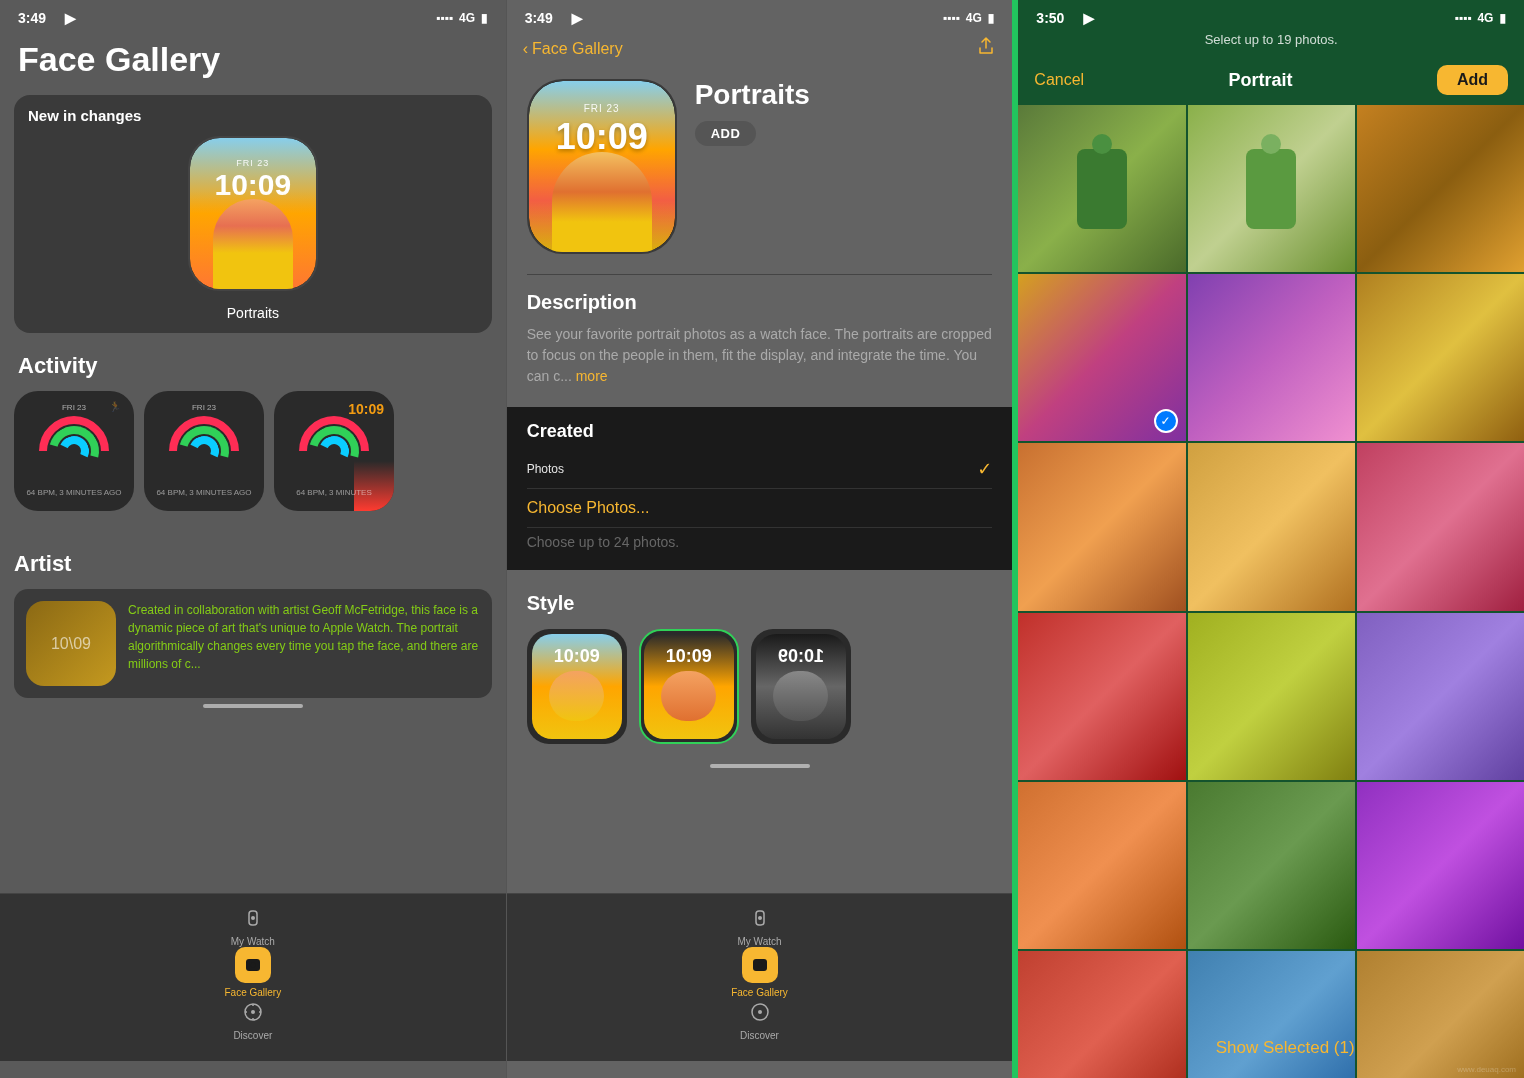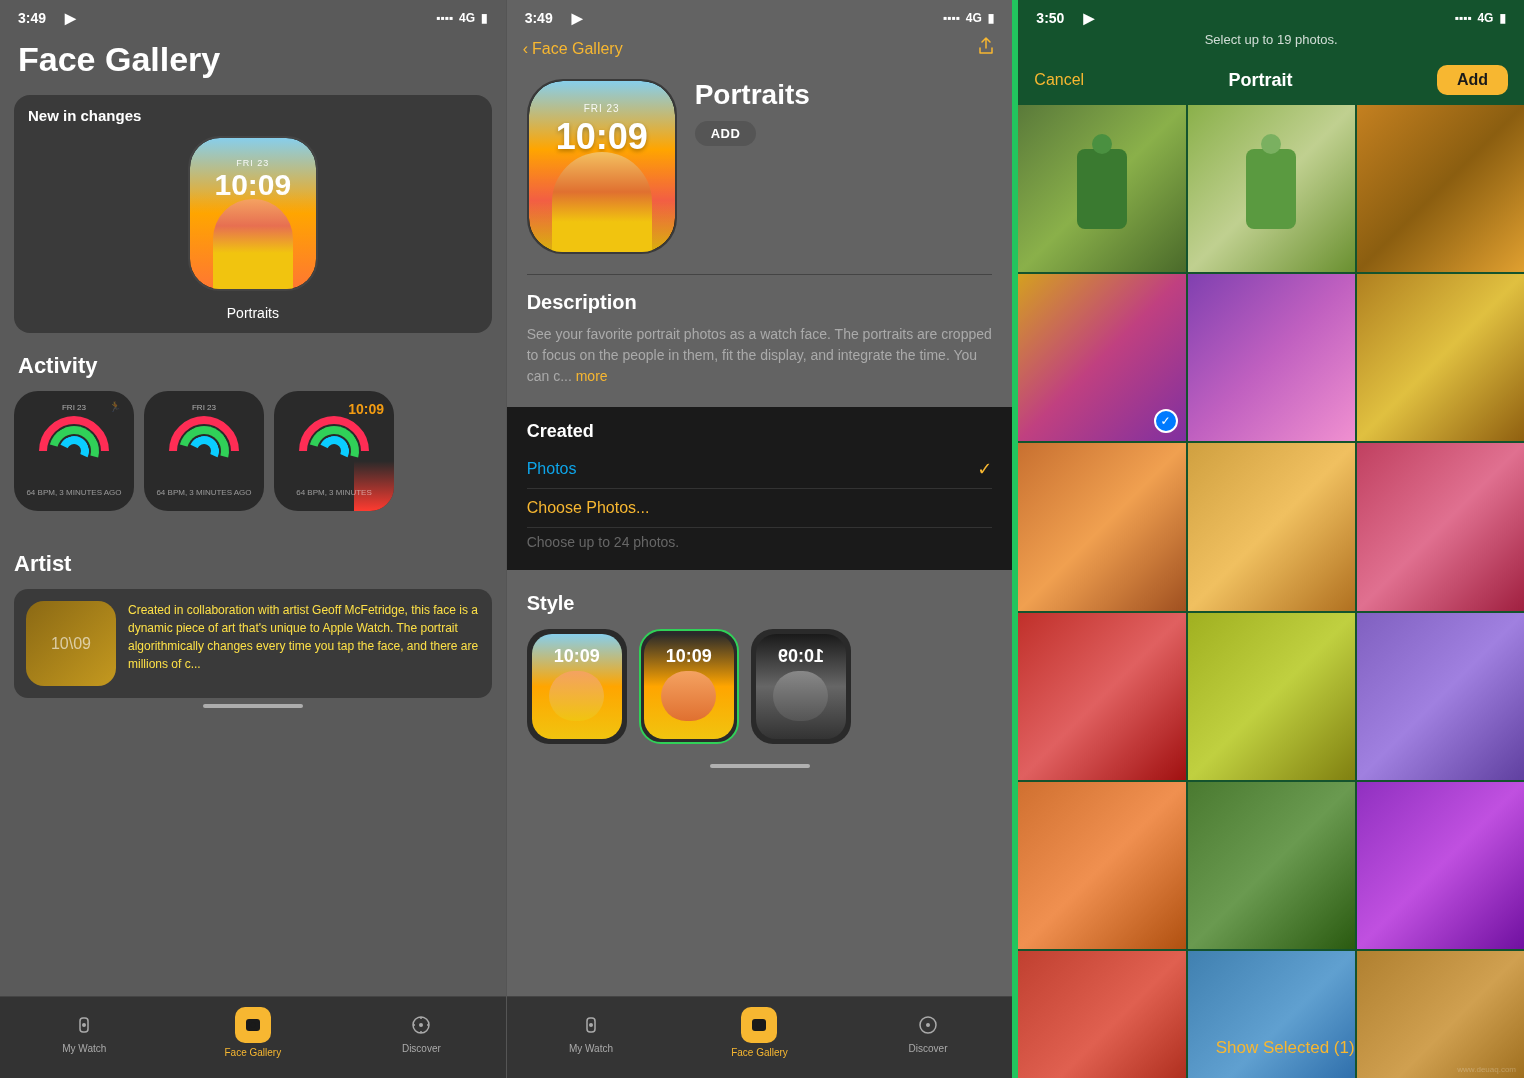--- a/index.html
+++ b/index.html
@@ -195,29 +195,30 @@
       position: absolute;
       top: 10px;
       right: 12px;
       color: rgba(255,255,255,0.4);
       font-size: 10px;
     }
 
     
     .bottom-nav {
       position: absolute;
-      bottom: 0;
+      bottom: 17px;
       left: 0;
       right: 0;
       background: rgba(50,50,50,0.95);
       border-top: 1px solid #444;
       display: flex;
       justify-content: space-around;
       align-items: center;
       padding: 10px 0 20px;
+      flex-direction: column;
     }
     .nav-item {
       display: flex;
       flex-direction: column;
       align-items: center;
       gap: 4px;
       cursor: pointer;
       min-width: 60px;
     }
     .nav-icon {
@@ -356,22 +357,22 @@
       font-weight: 700;
       margin-bottom: 8px;
     }
     .content-row {
       display: flex;
       justify-content: space-between;
       align-items: center;
       padding: 8px 0;
     }
     .content-option {
-      color: #0ea5e9;
-      font-size: 16px;
+      color: #e5e5e5;
+      font-size: 12px;
     }
     .content-check {
       color: #f7b731;
       font-size: 18px;
     }
     .content-divider {
       height: 1px;
       background: #333;
     }
     .choose-photos {
@@ -528,21 +529,21 @@
       background: linear-gradient(135deg, #8B6914, #c4991f);
       border-radius: 18px;
       flex-shrink: 0;
       display: flex;
       align-items: center;
       justify-content: center;
       color: rgba(255,255,255,0.7);
       font-size: 12px;
     }
     .artist-text {
-      color: #fde047;
+      color: #84cc16;
       font-size: 12px;
       line-height: 1.5;
     }
 
     .scroll-indicator {
       height: 4px;
       background: white;
       border-radius: 2px;
       width: 100px;
       margin: 6px auto 0;

